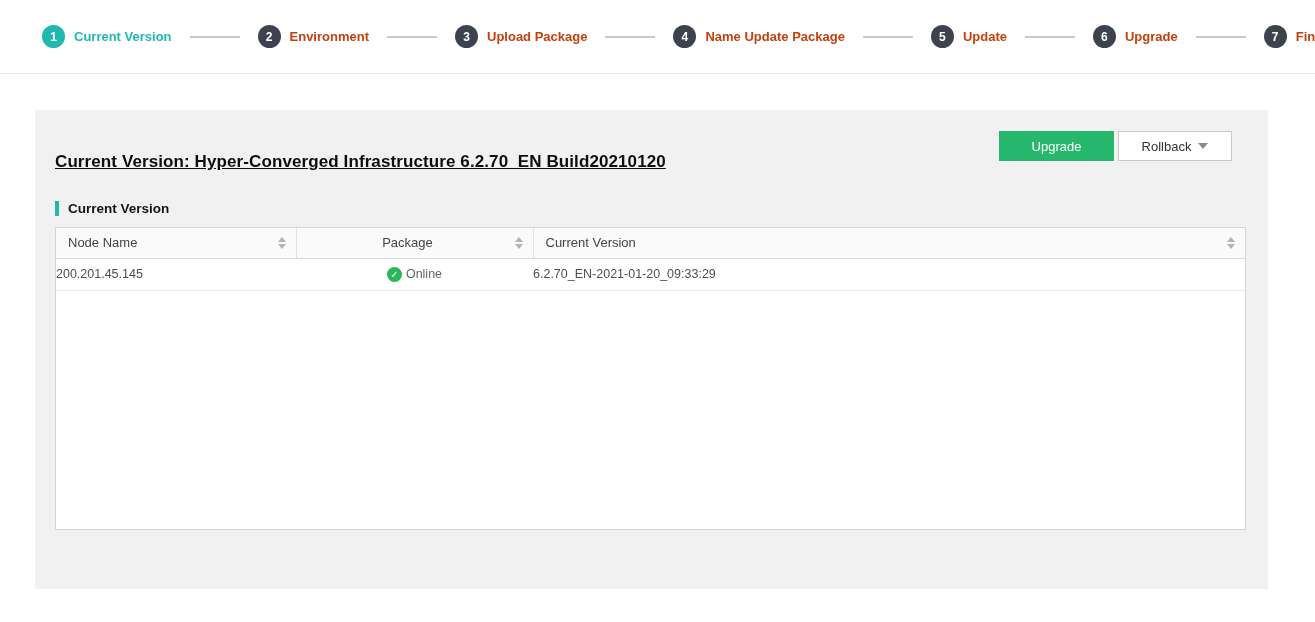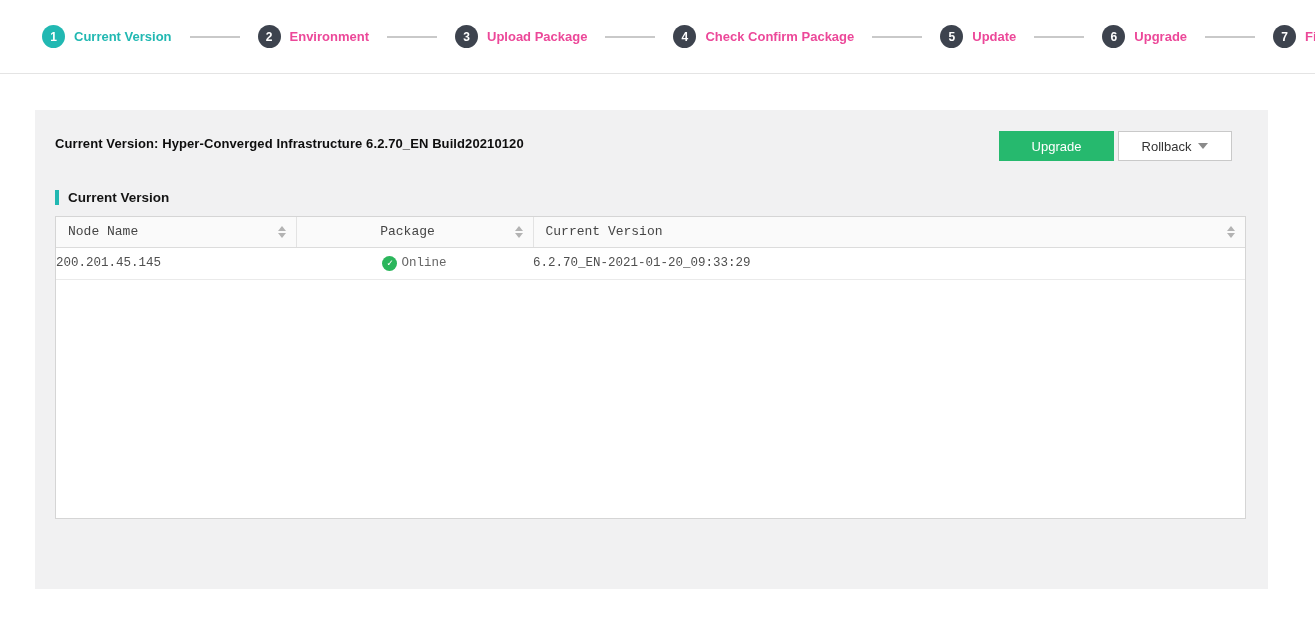--- a/index.html
+++ b/index.html
@@ -10,52 +10,52 @@
   .stepper {
     height: 74px; background: #fff; border-bottom: 1px solid #e4e4e4;
     display: flex; align-items: center; padding: 0 40px 0 42px;
   }
   .step { display: flex; align-items: center; gap: 9px; white-space: nowrap; }
   .step-circle {
     width: 23px; height: 23px; border-radius: 50%; background: #3d434e;
     color: #fff; font-size: 12px; font-weight: bold;
     display: flex; align-items: center; justify-content: center; flex: none;
   }
-  .step-label { font-size: 13px; font-weight: bold; color: #ec4899; }
+  .step-label { font-size: 13px; font-weight: bold; color: #c2410c; }
   .step.active .step-circle { background: #21b8b2; }
   .step.active .step-label { color: #21b8b2; }
   .step-line { width: 50px; height: 2px; background: #c9c9c9; margin: 0 18px; flex: none; }
 
   
   .panel {
     margin: 36px 47px 0 35px; height: 479px; background: #f1f1f2;
     padding: 0 22px 0 20px;
   }
   .panel-header { display: flex; justify-content: space-between; align-items: flex-start; }
-  .page-title { font-size: 13px; font-weight: bold; color: #0e0e0e; margin-top: 26px; letter-spacing: 0.1px; }
+  .page-title { font-size: 17px; font-weight: bold; color: #0e0e0e; margin-top: 42px; letter-spacing: 0.1px; text-decoration: underline; }
 
   .actions { margin-top: 21px; display: flex; flex-direction: column; align-items: flex-end; }
   .btn-row { display: flex; gap: 4px; margin-right: 14px; }
   .btn { height: 30px; font-size: 13px; font-family: "Liberation Sans", sans-serif;
     cursor: pointer; display: inline-flex; align-items: center; justify-content: center; }
   .btn-upgrade { width: 115px; background: #26b96e; border: 1px solid #26b96e; color: #fff; }
   .btn-rollback { width: 114px; background: #fff; border: 1px solid #c9c9c9; color: #333; gap: 7px; }
   .caret { width: 0; height: 0; border-left: 5px solid transparent;
     border-right: 5px solid transparent; border-top: 6px solid #8a8a8a; }
   .hint { margin-top: 12px; font-size: 12px; color: #1d1d1d; display: inline-flex; gap: 4px; }
   .hint a { color: #0f0fe6; text-decoration: none; cursor: pointer; }
 
   
   .section-head { margin-top: 29px; display: flex; align-items: center; gap: 9px; }
   .accent-bar { width: 4px; height: 15px; background: #21b8b2; flex: none; }
   .section-title { font-size: 13.5px; font-weight: bold; color: #141414; }
 
   
   .table-wrap { margin-top: 11px; height: 303px; background: #fff; border: 1px solid #d5d5d5; overflow: hidden; }
-  table { width: 100%; border-collapse: collapse; table-layout: fixed; font-family: Liberation Mono, monospace; }
+  table { width: 100%; border-collapse: collapse; table-layout: fixed; }
   col.c-node { width: 240px; } col.c-status { width: 237px; }
   th {
     height: 30px; background: #fafafa; border-bottom: 1px solid #dcdcdc;
     border-right: 1px solid #e3e3e3; font-weight: normal; font-size: 13px;
     color: #454545; padding: 0 26px 0 12px; text-align: left; position: relative;
     cursor: pointer;
   }
   th:last-child { border-right: none; }
   th.center { text-align: center; }
   .sort { position: absolute; right: 10px; top: 50%; transform: translateY(-50%);
@@ -89,21 +89,21 @@
     <span class="step-label">Environment</span>
   </div>
   <span class="step-line"></span>
   <div class="step">
     <span class="step-circle">3</span>
     <span class="step-label">Upload Package</span>
   </div>
   <span class="step-line"></span>
   <div class="step">
     <span class="step-circle">4</span>
-    <span class="step-label">Check Confirm Package</span>
+    <span class="step-label">Name Update Package</span>
   </div>
   <span class="step-line"></span>
   <div class="step">
     <span class="step-circle">5</span>
     <span class="step-label">Update</span>
   </div>
   <span class="step-line"></span>
   <div class="step">
     <span class="step-circle">6</span>
     <span class="step-label">Upgrade</span>

